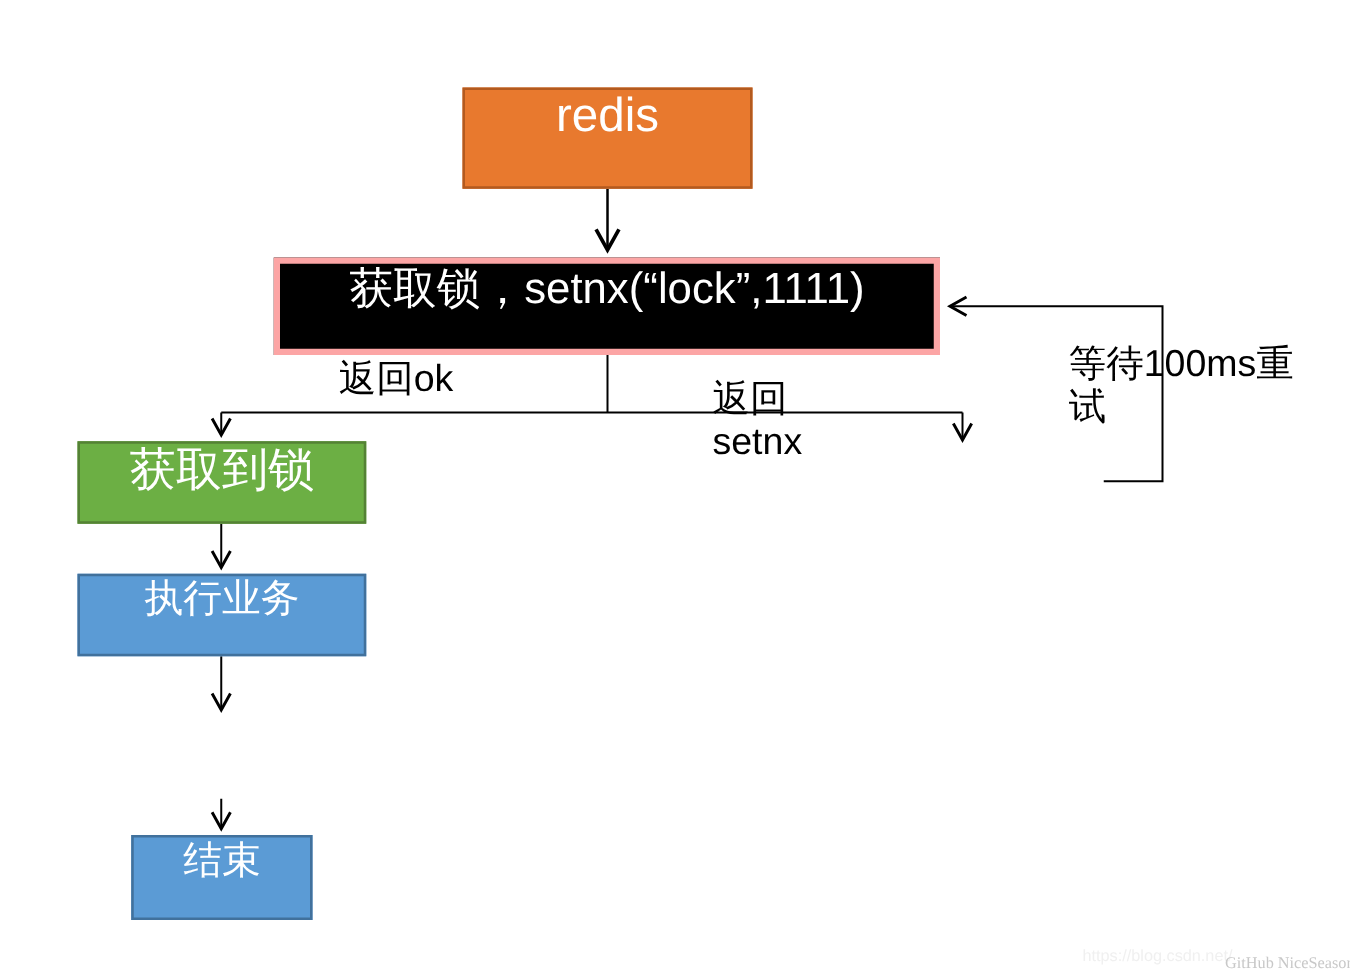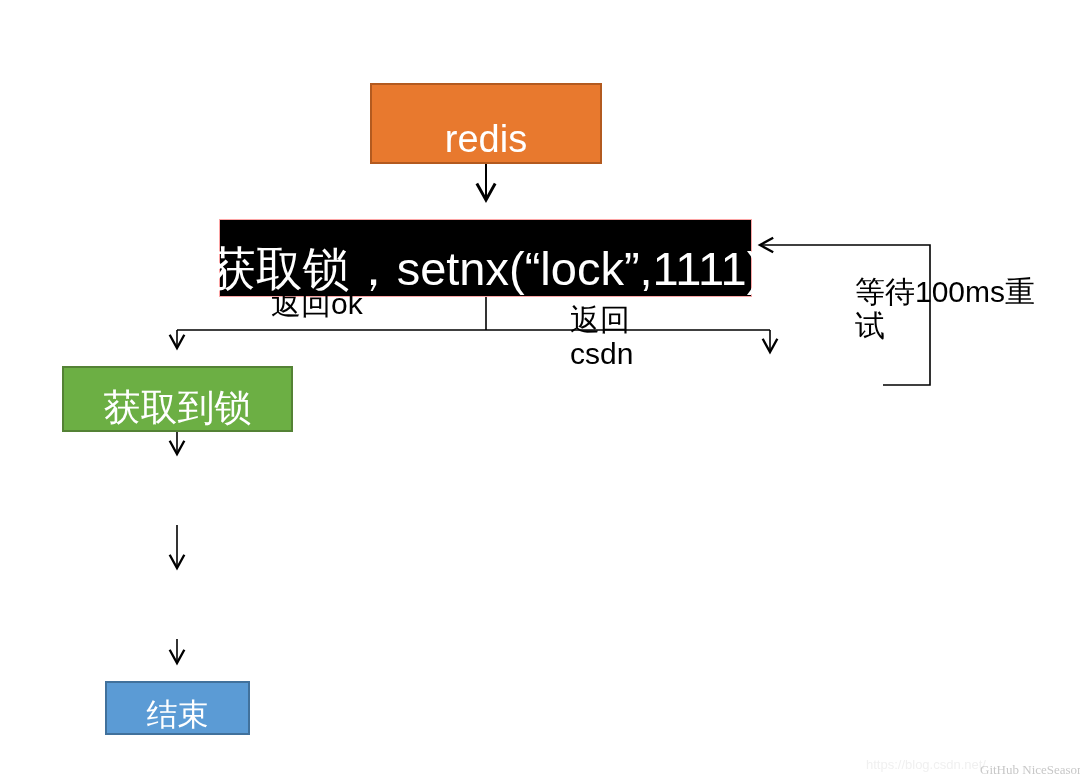--- a/index.html
+++ b/index.html
@@ -23,45 +23,44 @@
     left: 0;
     top: 0;
     width: 1080px;
     height: 781px;
     pointer-events: none;
   }
   .node {
     position: absolute;
     box-sizing: border-box;
     display: flex;
-    align-items: flex-end;
+    align-items: flex-start;
     justify-content: center;
     text-align: center;
     color: #ffffff;
     line-height: 1.15;
     white-space: nowrap;
-    margin-top: 13px;
   }
   .node-redis {
     left: 370px;
     top: 70px;
     width: 232px;
     height: 81px;
     background: #E8792E;
     border: 2px solid #B35A1F;
     font-size: 38px;
   }
   .node-acquire {
     left: 219px;
     top: 206px;
     width: 533px;
     height: 78px;
     background: #000000;
-    border: 1px solid #fca5a5;
-    font-size: 47px;
+    border: 5px solid #fca5a5;
+    font-size: 35px;
   }
   .node-got-lock {
     left: 62px;
     top: 353px;
     width: 231px;
     height: 66px;
     background: #6CAF44;
     border: 2px solid #548235;
     font-size: 37px;
   }
@@ -80,21 +79,21 @@
     width: 231px;
     height: 66px;
     background: #A6A6A6;
     border: 2px solid #808080;
     font-size: 31px;
   }
   .node-end {
     left: 105px;
     top: 668px;
     width: 145px;
-    height: 54px;
+    height: 68px;
     background: #5B9BD5;
     border: 2px solid #41719C;
     font-size: 31px;
   }
   .node-no-lock {
     left: 656px;
     top: 356px;
     width: 227px;
     height: 58px;
     background: #A6A6A6;
@@ -183,31 +182,34 @@
   </div>
 
   <div class="node node-acquire">
     <span>获取锁，setnx(“lock”,1111)</span>
   </div>
 
   <div class="node node-got-lock">
     <span>获取到锁</span>
   </div>
 
+  <div class="node node-run-biz">
+    <span>执行业务</span>
+  </div>
 
 
   <div class="node node-end">
     <span>结束</span>
   </div>
 
 
   <div class="edge-label label-ok">返回ok</div>
 
   <div class="edge-label label-null">返回
-csdn</div>
+setnx</div>
 
   <div class="edge-label label-wait">等待100ms重
 试</div>
 
   <div class="watermark wm-csdn">https://blog.csdn.net/</div>
 
   <div class="watermark wm-github">GitHub NiceSeason</div>
 
 </div>
 

